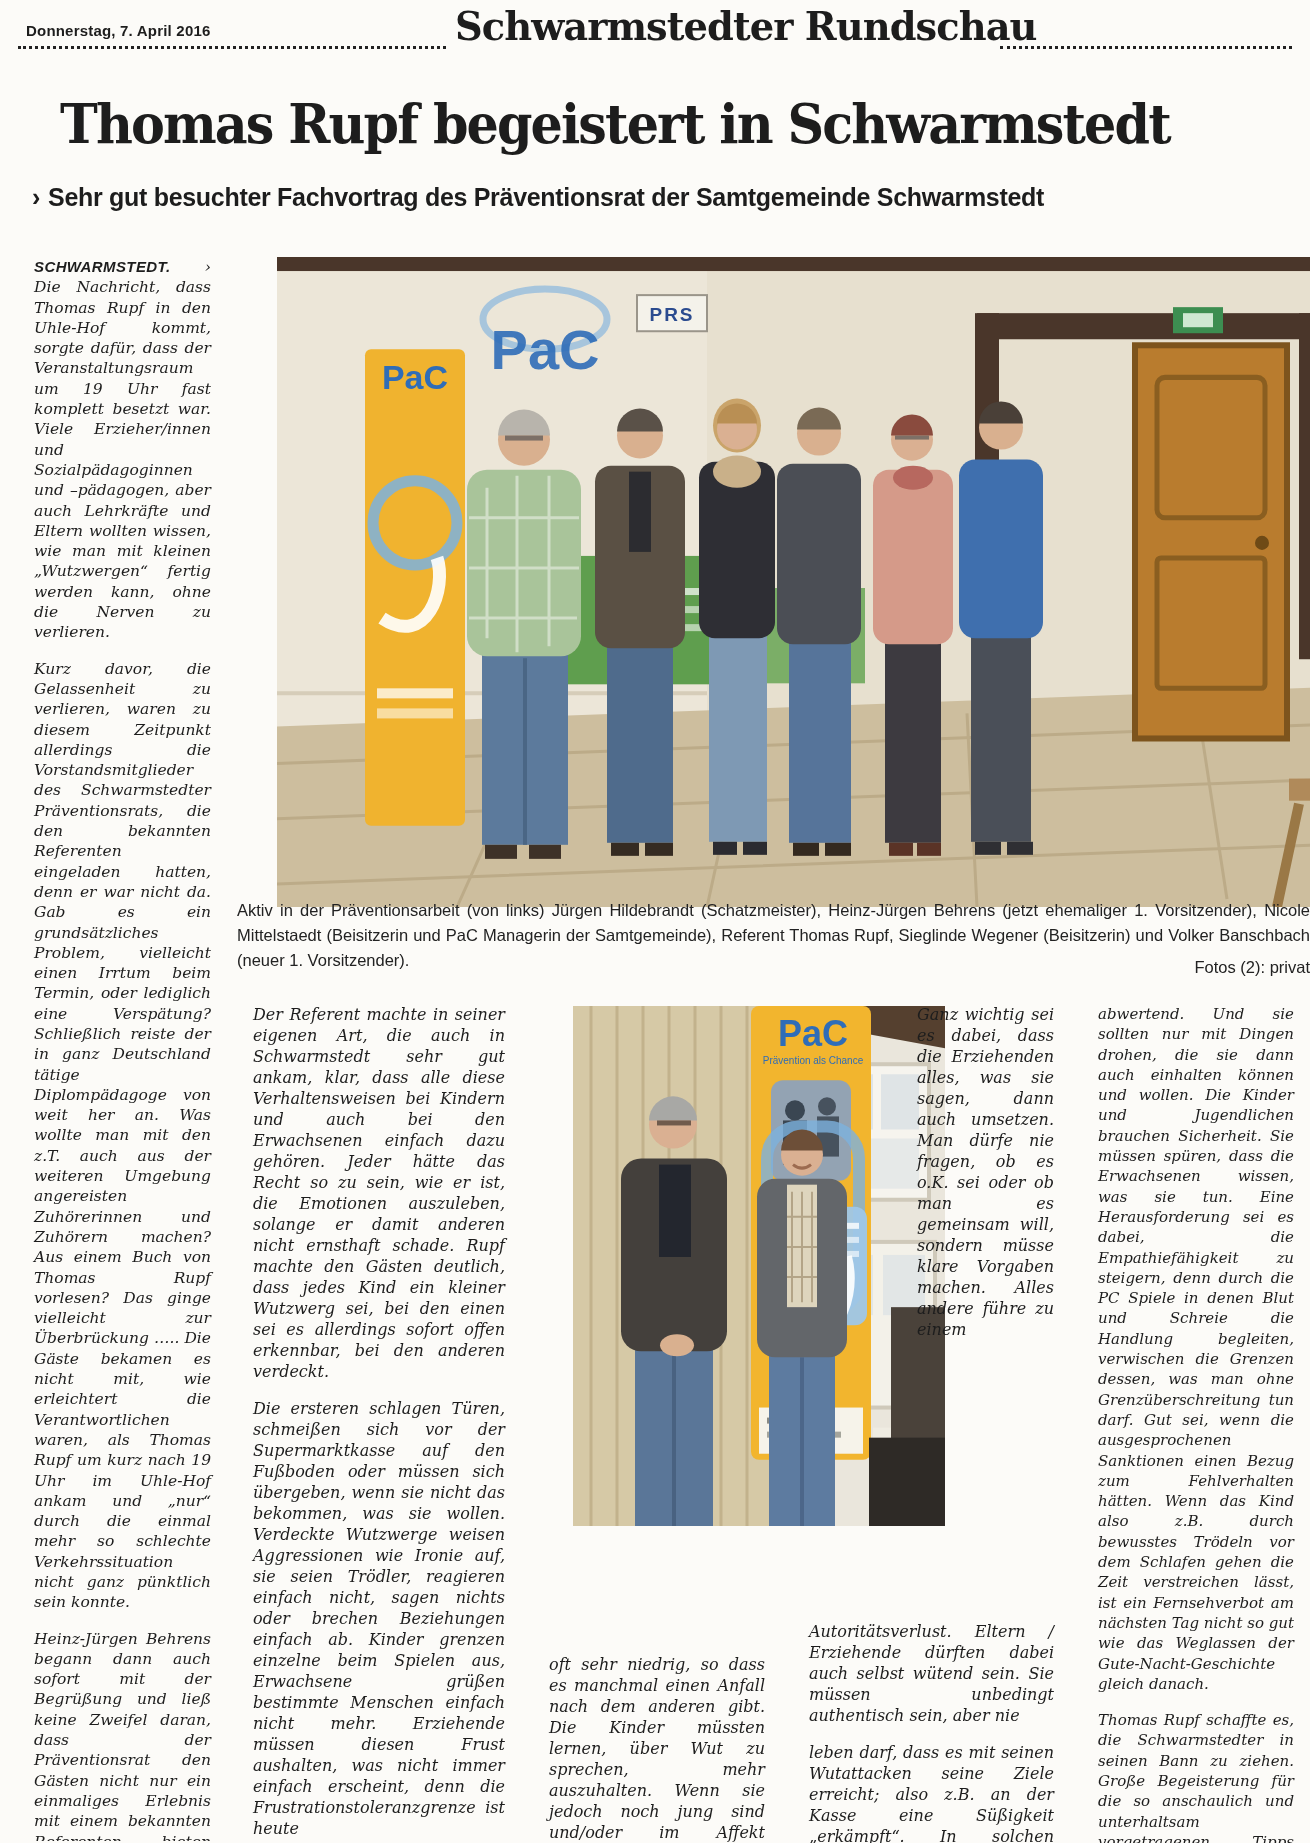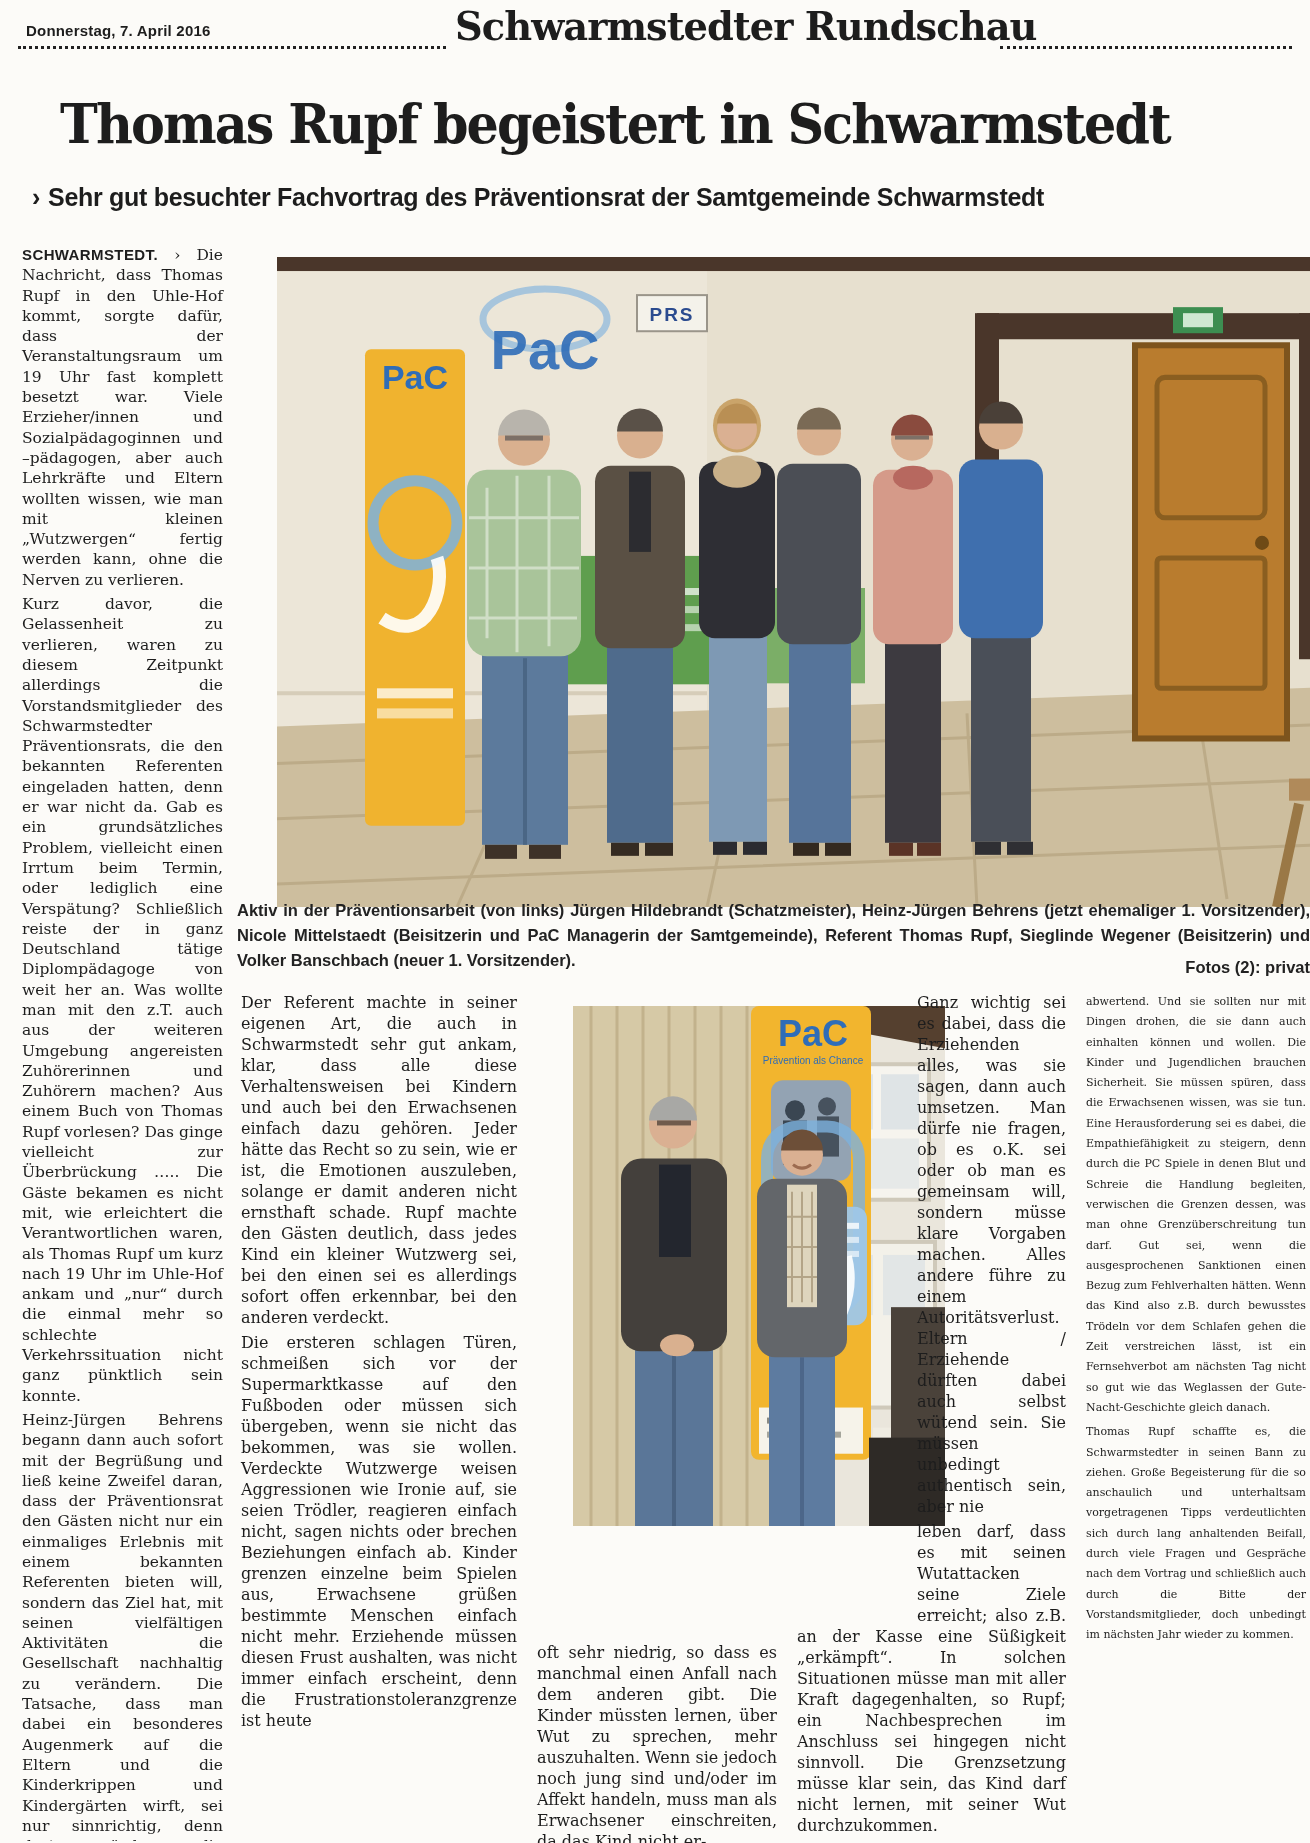--- a/index.html
+++ b/index.html
@@ -13,35 +13,35 @@
   .masthead{position:absolute;left:455px;top:2px;margin:0;font-family:"DejaVu Serif",serif;
             font-weight:bold;font-size:40px;letter-spacing:-1px;transform:scaleX(.96);transform-origin:left;}
   
   .headline{position:absolute;left:60px;top:92px;margin:0;font-weight:bold;font-size:54px;
             letter-spacing:-2px;transform:scaleX(.94);transform-origin:left;white-space:nowrap;}
   .subhead{position:absolute;left:22px;top:172px;margin:10px;font:bold 25px/30px "Liberation Sans",sans-serif;
            letter-spacing:-.3px;white-space:nowrap;}
   .subhead .chev{margin-right:8px;}
   
   .bodycol{position:absolute;text-align:justify;overflow:hidden;hyphens:auto;-webkit-hyphens:auto;}
-  .bodycol p{margin:4px;}
+  .bodycol p{margin:16px;font-style:italic;}
   .col1{left:18px;top:241px;width:209px;height:1600px;font-size:15.5px;line-height:20.3px;}
   .lead{font-family:"Liberation Sans",sans-serif;font-weight:bold;font-size:15px;letter-spacing:.4px;}
   .col2{left:237px;top:988px;width:284px;height:855px;font-size:16px;line-height:21px;}
   .col3{left:533px;top:1638px;width:248px;height:205px;font-size:16px;line-height:21px;}
   .col4{left:793px;top:988px;width:277px;height:855px;font-size:16px;line-height:21px;}
   .runaround{float:left;width:124px;height:633px;}
-  .col5{left:1082px;top:988px;width:228px;height:855px;font-size:11px;line-height:20.3px;}
+  .col5{left:1082px;top:988px;width:228px;height:855px;font-size:15px;line-height:20.3px;}
   
   .photo{position:absolute;display:block;}
   .photo svg{display:block;width:100%;height:100%;}
   .ph1{left:237px;top:241px;width:1073px;height:650px;}
   .ph2{left:533px;top:990px;width:372px;height:520px;}
   .caption{position:absolute;font:16.5px/25px "Liberation Sans",sans-serif;color:#222;text-align:justify;}
-  .cap1{left:237px;top:898px;width:1073px;height:84px;font-weight:bold;}
+  .cap1{left:237px;top:898px;width:1073px;height:84px;}
   .credit{position:absolute;right:0;bottom:2px;background:#fcfbf8;padding-left:10px;}
   .cap2{left:533px;top:1518px;width:372px;height:100px;line-height:24px;}
 </style>
 </head>
 <body>
 
 <div class="page">
 
   <div class="kopf-date">Donnerstag, 7. April 2016</div>
   <div class="dots l"></div>

